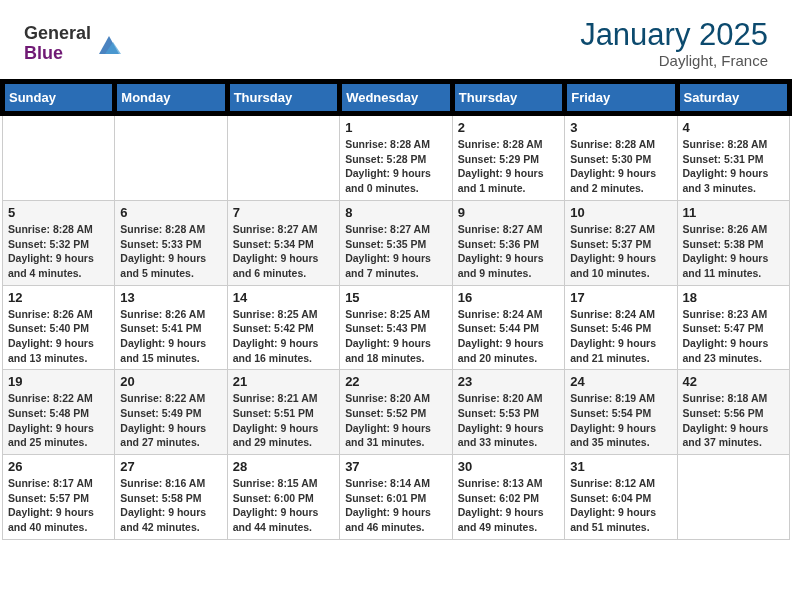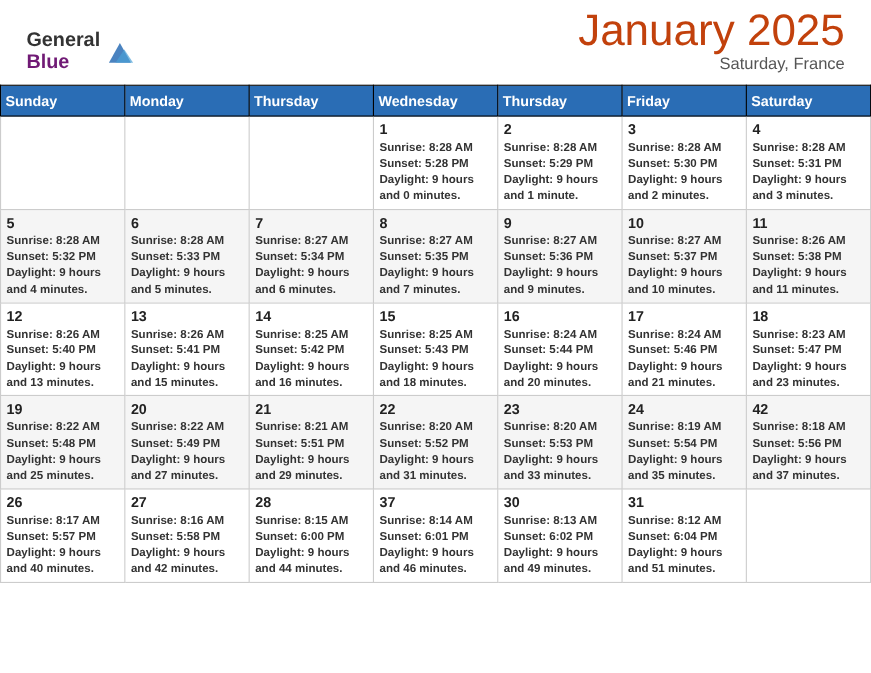--- a/index.html
+++ b/index.html
@@ -6,22 +6,22 @@
     body {
       font-family: Arial, sans-serif;
       background: #fff;
       width: 792px;
       min-height: 612px;
       padding: 0;
     }
     .header {
       display: flex;
       justify-content: space-between;
-      align-items: flex-end;
-      padding: 6px 24px 10px 24px;
+      align-items: center;
+      padding: 18px 24px 10px 24px;
     }
     .logo {
       display: flex;
       align-items: center;
       gap: 0;
     }
     .logo-text {
       display: flex;
       flex-direction: column;
       line-height: 1.1;
@@ -38,42 +38,42 @@
     }
     .logo-icon {
       width: 28px;
       height: 28px;
       margin-left: 4px;
     }
     .title-block {
       text-align: right;
     }
     .month-title {
-      font-size: 40px;
+      font-size: 31px;
       font-weight: normal;
-      color: #c2410c;
+      color: #0c4a6e;
       line-height: 1.1;
     }
     .location {
       font-size: 15px;
       color: #555;
     }
     .calendar {
       width: 100%;
       border-collapse: collapse;
       margin: 0;
     }
     .calendar th {
       background: #2a6db5;
       color: #fff;
       font-size: 13px;
       font-weight: bold;
       padding: 6px 4px;
       text-align: left;
-      border: 1px solid #000000;
+      border: 5px solid #000000;
     }
     .calendar td {
       border: 1px solid #ccc;
       vertical-align: top;
       padding: 4px 5px;
       width: 113px;
       min-height: 80px;
       font-size: 11px;
       color: #333;
       background: #fff;
@@ -107,21 +107,21 @@
       <span class="logo-general">General</span>
       <span class="logo-blue">Blue</span>
     </div>
     <svg class="logo-icon" viewBox="0 0 28 28" xmlns="http://www.w3.org/2000/svg">
       <polygon points="4,24 14,6 24,24" fill="#2a6db5" opacity="0.85"></polygon>
       <polygon points="10,24 18,12 26,24" fill="#4a9fd5" opacity="0.7"></polygon>
     </svg>
   </div>
   <div class="title-block">
     <div class="month-title">January 2025</div>
-    <div class="location">Saturday, France</div>
+    <div class="location">Daylight, France</div>
   </div>
 </div>
 
 <table class="calendar">
   <thead>
     <tr>
     <th>Sunday</th>
         <th>Monday</th>
         <th>Thursday</th>
         <th>Wednesday</th>

